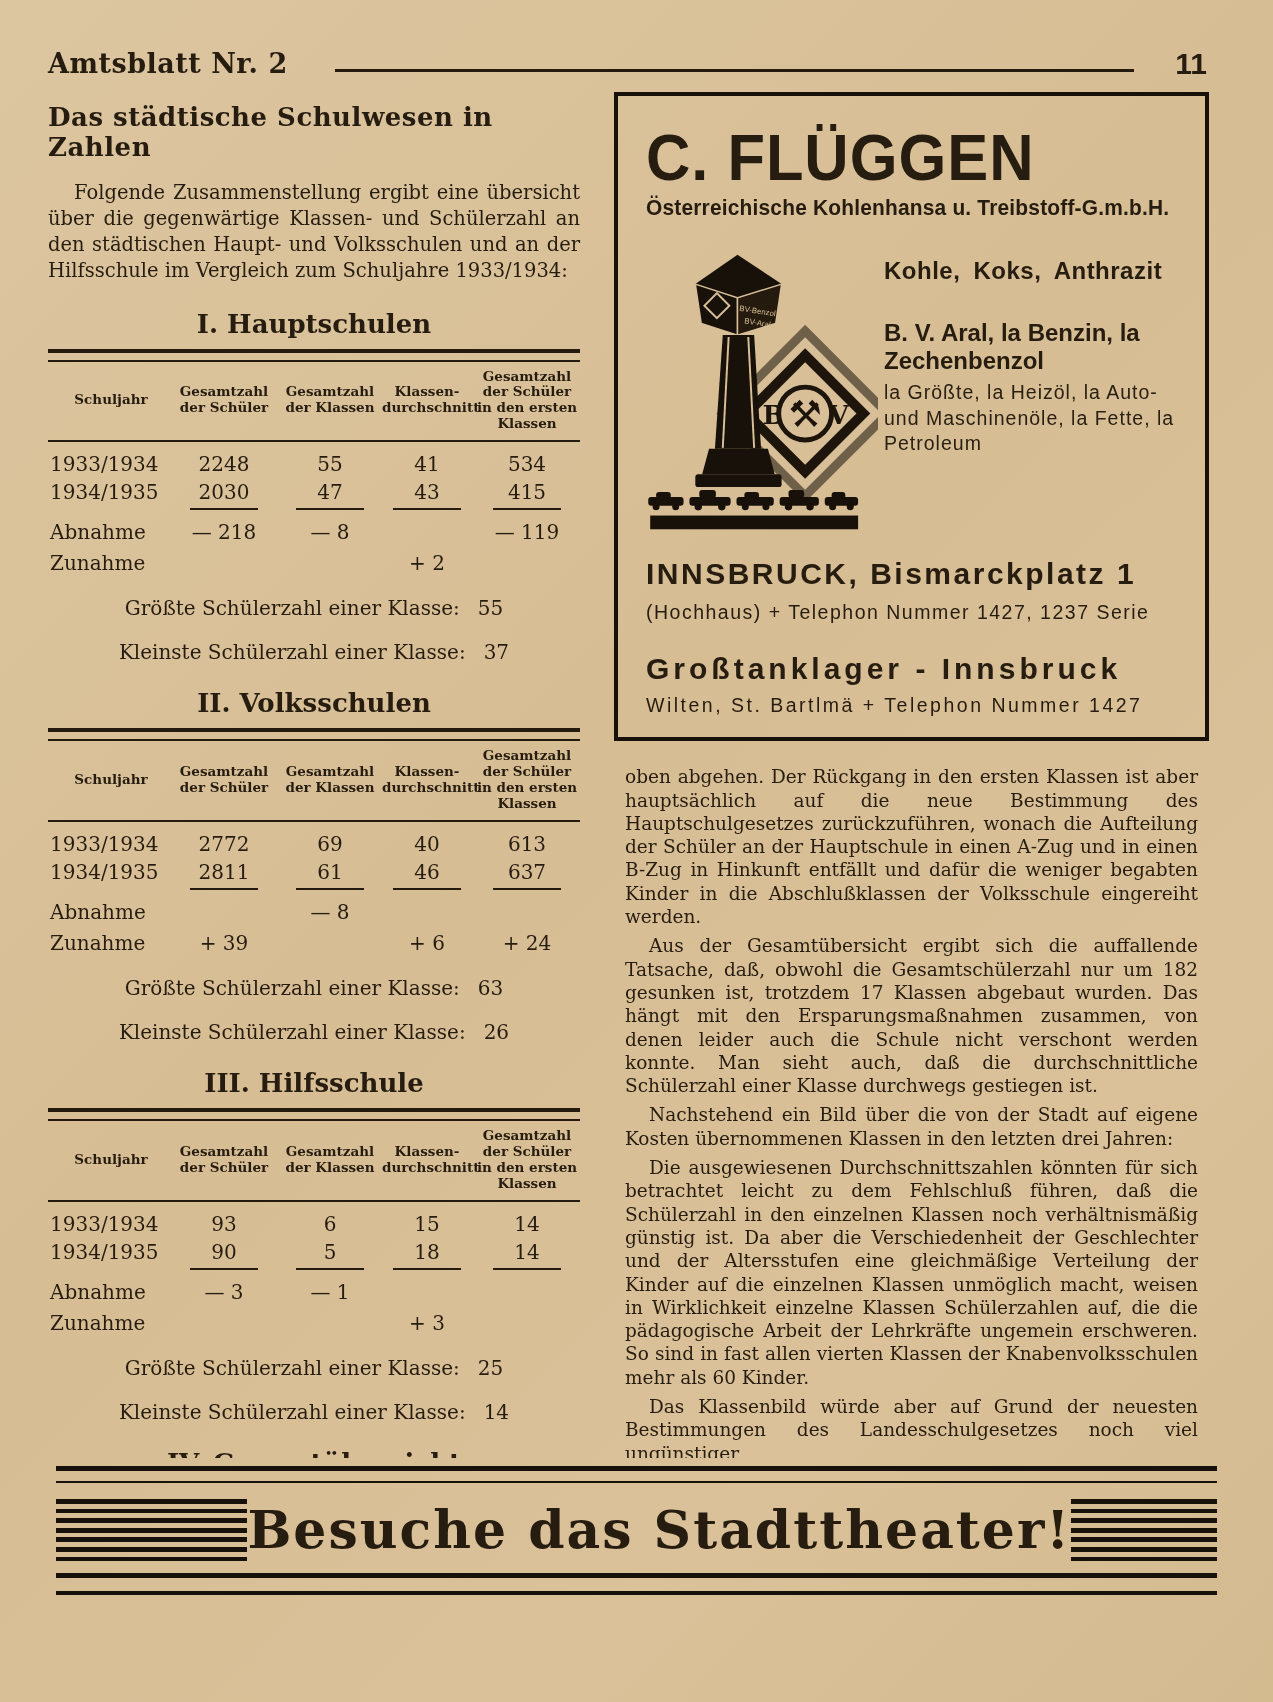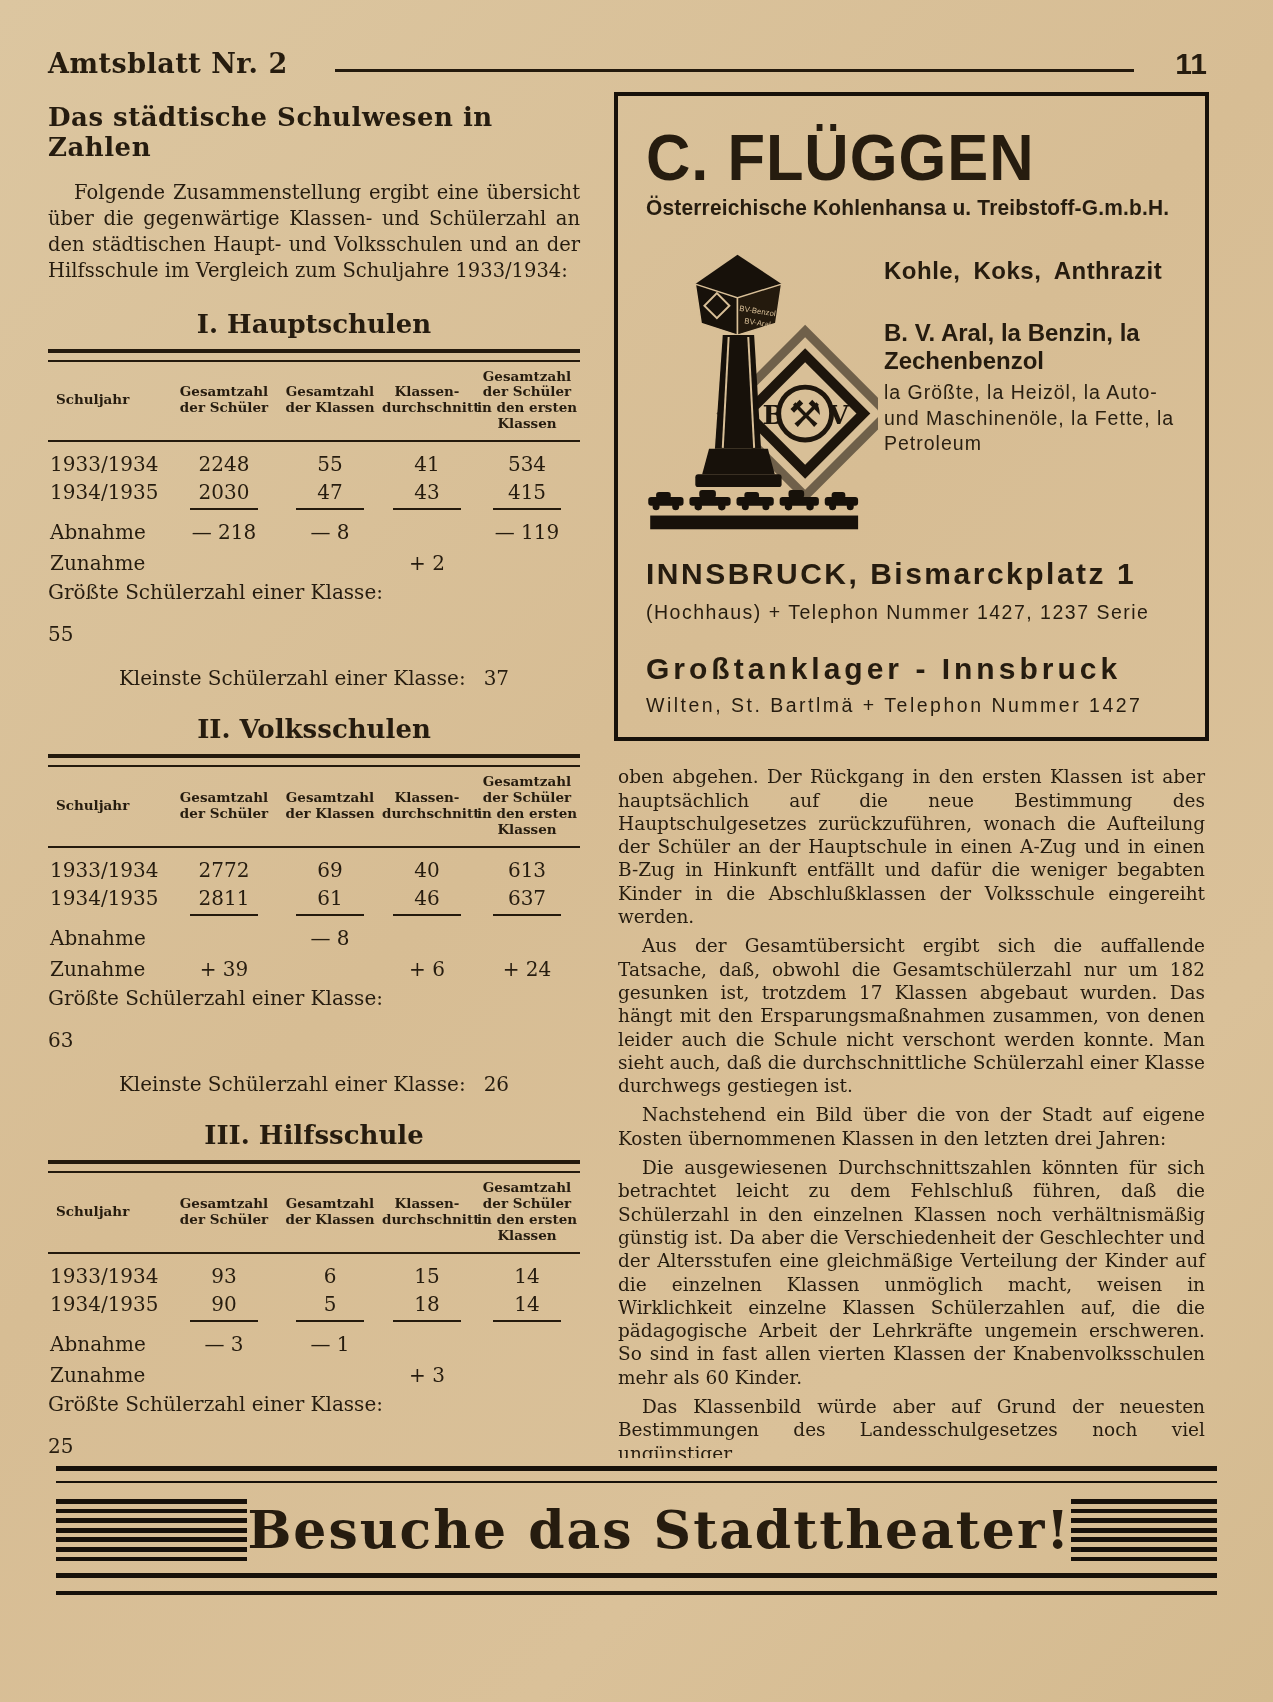--- a/index.html
+++ b/index.html
@@ -18,49 +18,49 @@
   .col-left{width:532px;flex:0 0 532px;}
   .col-right{flex:1;min-width:0;}
   
   .art-title{font-size:26px;font-weight:bold;margin:10px 0 18px;letter-spacing:.5px;}
   .intro{font-size:19.5px;line-height:1.34;text-align:justify;text-indent:26px;margin:0;}
   .sec-head{text-align:center;font-size:26px;font-weight:bold;margin:24px 0 10px;}
   .rule-double{height:7px;border-top:4px solid #241a0d;border-bottom:2px solid #241a0d;}
   .rule-single{border-top:2.5px solid #241a0d;}
   .tgrid{display:grid;grid-template-columns:120px 112px 100px 94px 106px;}
   .th{font-size:13.5px;font-weight:bold;text-align:center;line-height:1.18;padding:7px 2px 8px;align-self:center;}
-  .th.c1{text-align:left;padding-left:8px;}
+  .th.c1{text-align:center;padding-left:8px;}
   .td{font-size:20px;padding:3px 0 1px;text-align:center;}
   .td.c1{text-align:left;padding-left:2px;font-size:20px;}
   .tsum > div{height:0;border-top:2.5px solid #241a0d;width:68px;margin:3px auto 4px;}
   .trow.first .td{padding-top:10px;}
   .change .td{padding-top:6px;}
   .stat{display:flex;justify-content:center;gap:18px;font-size:20px;margin-top:20px;}
-  .stat.firstline{margin-top:4px;flex-direction:column;}
+  .stat.firstline{margin-top:20px;}
   
   .ovgrid{display:grid;grid-template-columns:60px 160px 200px 112px;font-size:20px;}
   .ovgrid .oy{grid-column:2;text-align:left;padding:2px 0;}
   .ovgrid .os{grid-column:3;text-align:left;padding:2px 0 2px 26px;}
   .ovgrid .ok{grid-column:4;text-align:left;padding:2px 0;}
   
   .ad{border:4px solid #17110a;padding:16px 28px 20px;font-family:"Liberation Sans",sans-serif;}
   .ad-company{font-size:64px;font-weight:bold;letter-spacing:1px;line-height:1.02;margin-top:14px;transform:scaleX(.96);transform-origin:left;white-space:nowrap;}
   .ad-subtitle{font-size:22.5px;font-weight:bold;margin-top:4px;letter-spacing:.2px;white-space:nowrap;transform:scaleX(.93);transform-origin:left;}
   .ad-mid{display:flex;gap:6px;margin-top:18px;}
   .ad-illu{flex:0 0 232px;}
   .ad-midtext{flex:1;padding-top:18px;}
   .ad-h1{font-size:24px;font-weight:bold;letter-spacing:.5px;word-spacing:6px;}
   .ad-sub{font-size:19.5px;line-height:1.3;letter-spacing:1px;margin-top:6px;color:#2a2012;}
   .ad-h2{font-size:24px;font-weight:bold;line-height:1.15;margin-top:34px;}
   .ad-addr1{font-size:30px;font-weight:bold;letter-spacing:2.5px;margin-top:10px;white-space:nowrap;}
   .ad-addr2{font-size:19.5px;letter-spacing:1.5px;margin-top:10px;white-space:nowrap;}
   .ad-depot1{font-size:30px;font-weight:bold;letter-spacing:4px;margin-top:28px;white-space:nowrap;}
   .ad-depot2{font-size:19.5px;letter-spacing:2.5px;margin-top:8px;white-space:nowrap;}
   .rc-text{margin-top:24px;}
-  .rc-text p{font-size:18.5px;line-height:1.26;text-align:justify;margin:0 4px 6px;}
+  .rc-text p{font-size:18.5px;line-height:1.26;text-align:justify;margin:0 11px 6px;}
   .rc-text p.ind{text-indent:24px;}
   
   .banner{position:absolute;left:56px;right:56px;top:1466px;}
   .b-rule-top{height:10px;border-top:5px solid #17110a;border-bottom:2.5px solid #17110a;}
   .b-mid{display:flex;align-items:center;margin-top:14px;height:66px;}
   .b-stripes{height:62px;background:repeating-linear-gradient(180deg,#17110a 0 4.8px,rgba(0,0,0,0) 4.8px 9.6px);}
   .b-stripes.left{width:252px;}
   .b-stripes.right{width:192px;}
   .b-text{flex:1;text-align:center;font-size:52px;font-weight:bold;letter-spacing:2px;line-height:62px;white-space:nowrap;}
   .b-rule-bot{margin-top:10px;height:13px;border-top:5px solid #17110a;border-bottom:4px solid #17110a;}

